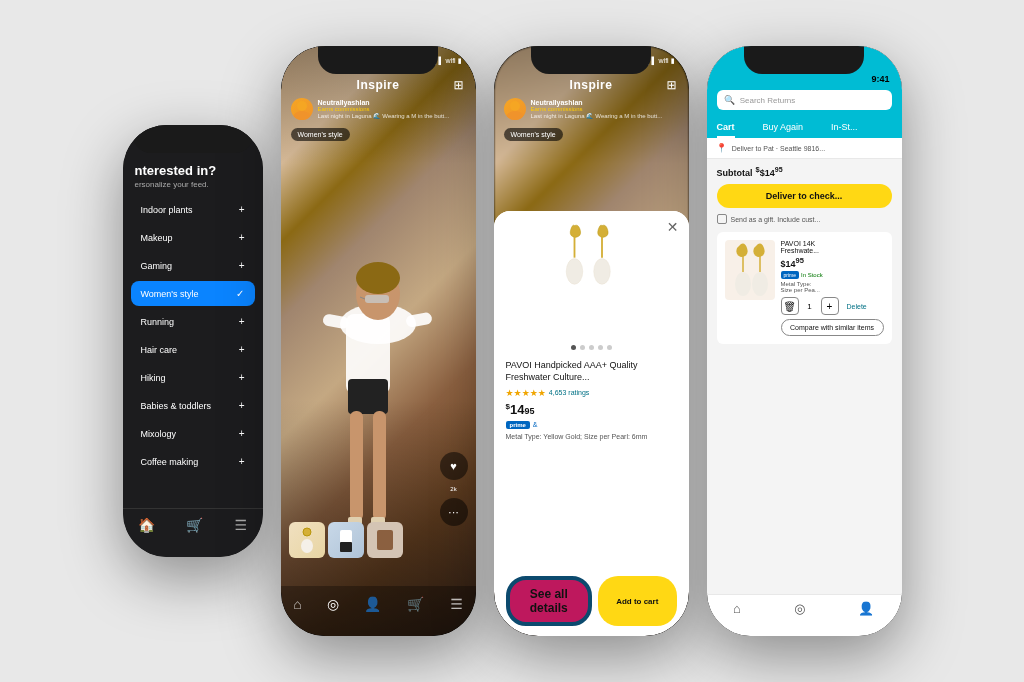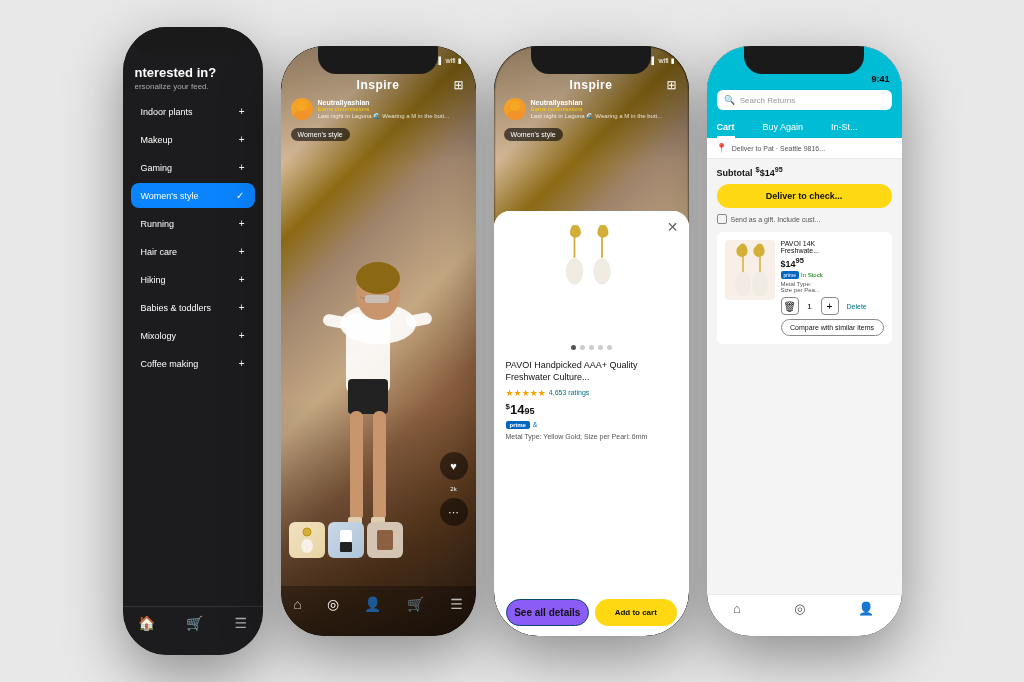--- a/index.html
+++ b/index.html
@@ -43,21 +43,21 @@
       width: 120px;
       height: 28px;
       background: #1a1a1a;
       border-radius: 0 0 18px 18px;
       z-index: 100;
     }
 
     
     .phone-1 {
       width: 140px;
-      height: 628px;
+      height: 432px;
     }
 
     .phone-1 .screen {
       width: 100%;
       height: 100%;
       background: #1c1c1e;
       border-radius: 44px;
       overflow: hidden;
       display: flex;
       flex-direction: column;
@@ -465,25 +465,25 @@
     }
 
     .modal-btns {
       display: flex;
       gap: 6px;
       padding: 8px 12px 10px;
     }
 
     .btn-details {
       flex: 1;
-      border: 1px solid #0c4a6e;
-      background: #8b5cf6;
+      border: 4px solid #0c4a6e;
+      background: #be185d;
       border-radius: 20px;
       padding: 7px;
-      font-size: 10px;
+      font-size: 12px;
       font-weight: 600;
       cursor: pointer;
       color: #111;
     }
 
     .btn-cart {
       flex: 1;
       background: #ffd814;
       border: none;
       border-radius: 20px;

